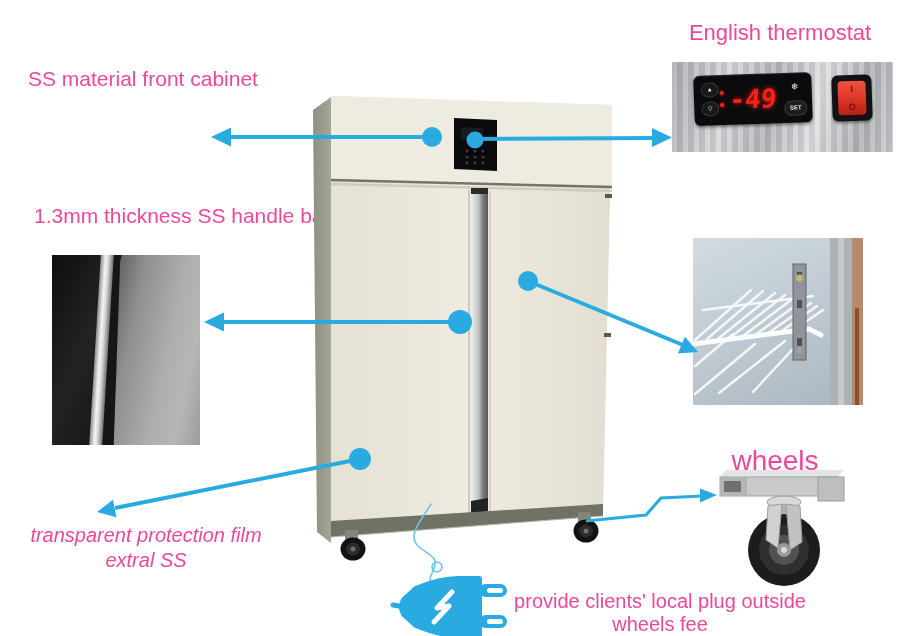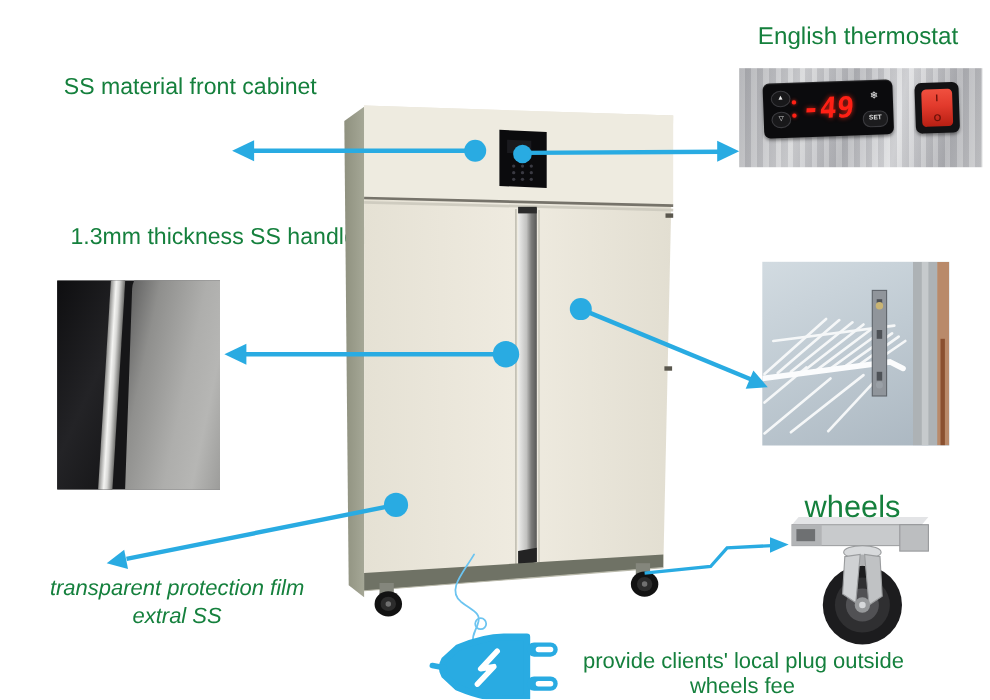--- a/index.html
+++ b/index.html
@@ -1,19 +1,19 @@
 <!DOCTYPE html>
 <html><head>
 <meta charset="utf-8">
 <style>
   html,body{margin:0;padding:0;background:#ffffff;}
   #stage{position:relative;width:900px;height:636px;background:#ffffff;overflow:hidden;
          font-family:"Liberation Sans",sans-serif;color:#1d1d1d;}
-  .label{position:absolute;color:#15803d;z-index:5;line-height:1.15;}
-  .nowrap{white-space:nowrap;display:block;margin-left:30px;}
+  .label{position:absolute;color:#ec4899;z-index:5;line-height:1.15;}
+  .nowrap{white-space:nowrap;display:block;}
   .center{text-align:center;}
   #overlay{position:absolute;left:0;top:0;z-index:10;pointer-events:none;}
   .photo{position:absolute;z-index:1;overflow:hidden;}
 
   
   #thermo-photo{left:672px;top:62px;width:221px;height:90px;
     background:
       repeating-linear-gradient(90deg, rgba(255,255,255,.16) 0 5px, rgba(110,110,118,.14) 5px 11px),
       linear-gradient(100deg,#a8a9ad,#d5d6d8 25%,#b2b3b7 45%,#dfe0e2 65%,#aeafb3 85%,#c9cacc);}
   #controller{position:absolute;left:22px;top:12px;width:118px;height:50px;background:#0b0b0d;

